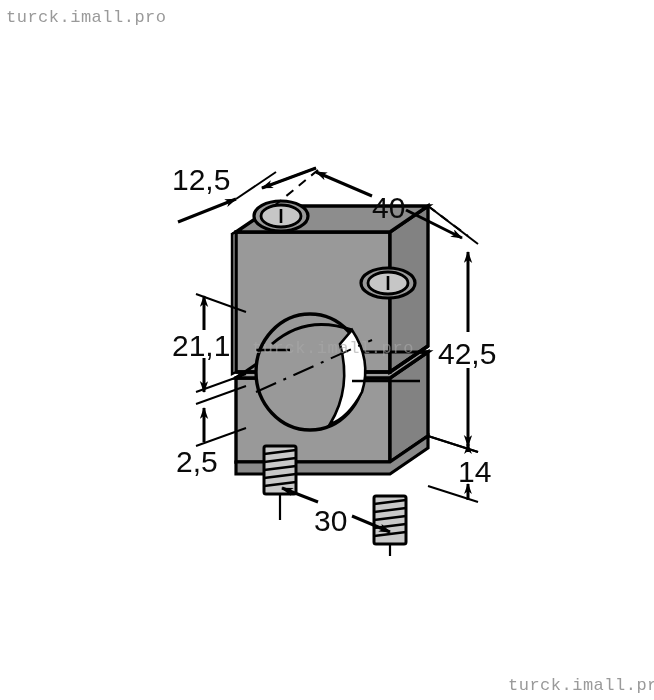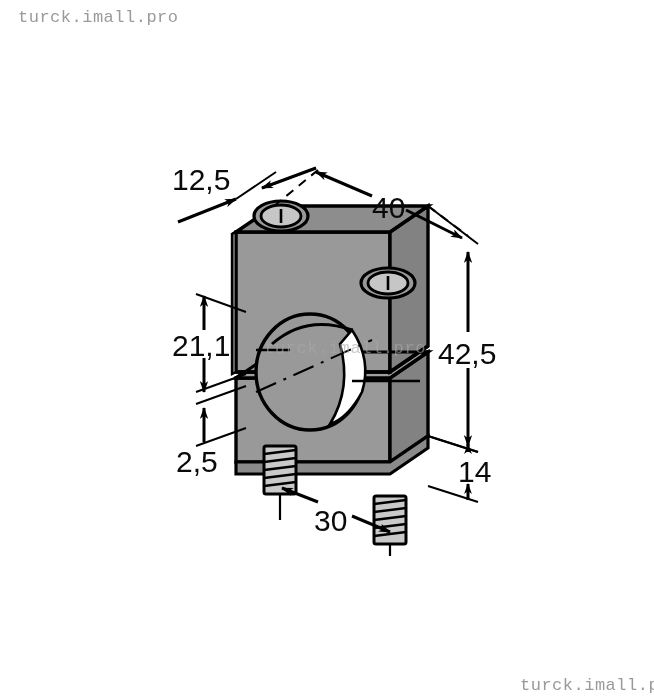--- a/index.html
+++ b/index.html
@@ -14,21 +14,20 @@
   #stage{
     position:relative;
     width:654px;height:700px;
     background:#fff;
   }
   .wm{
     position:absolute;
     font-family:"Liberation Mono", monospace;
     white-space:pre;
     user-select:none;
-    margin-left:12px;
   }
   .wm-tl{
     left:6px;top:8px;
     font-size:17px;
     color:#9a9a9a;
     letter-spacing:0.5px;
   }
   .wm-br{
     left:508px;top:676px;
     font-size:17px;

